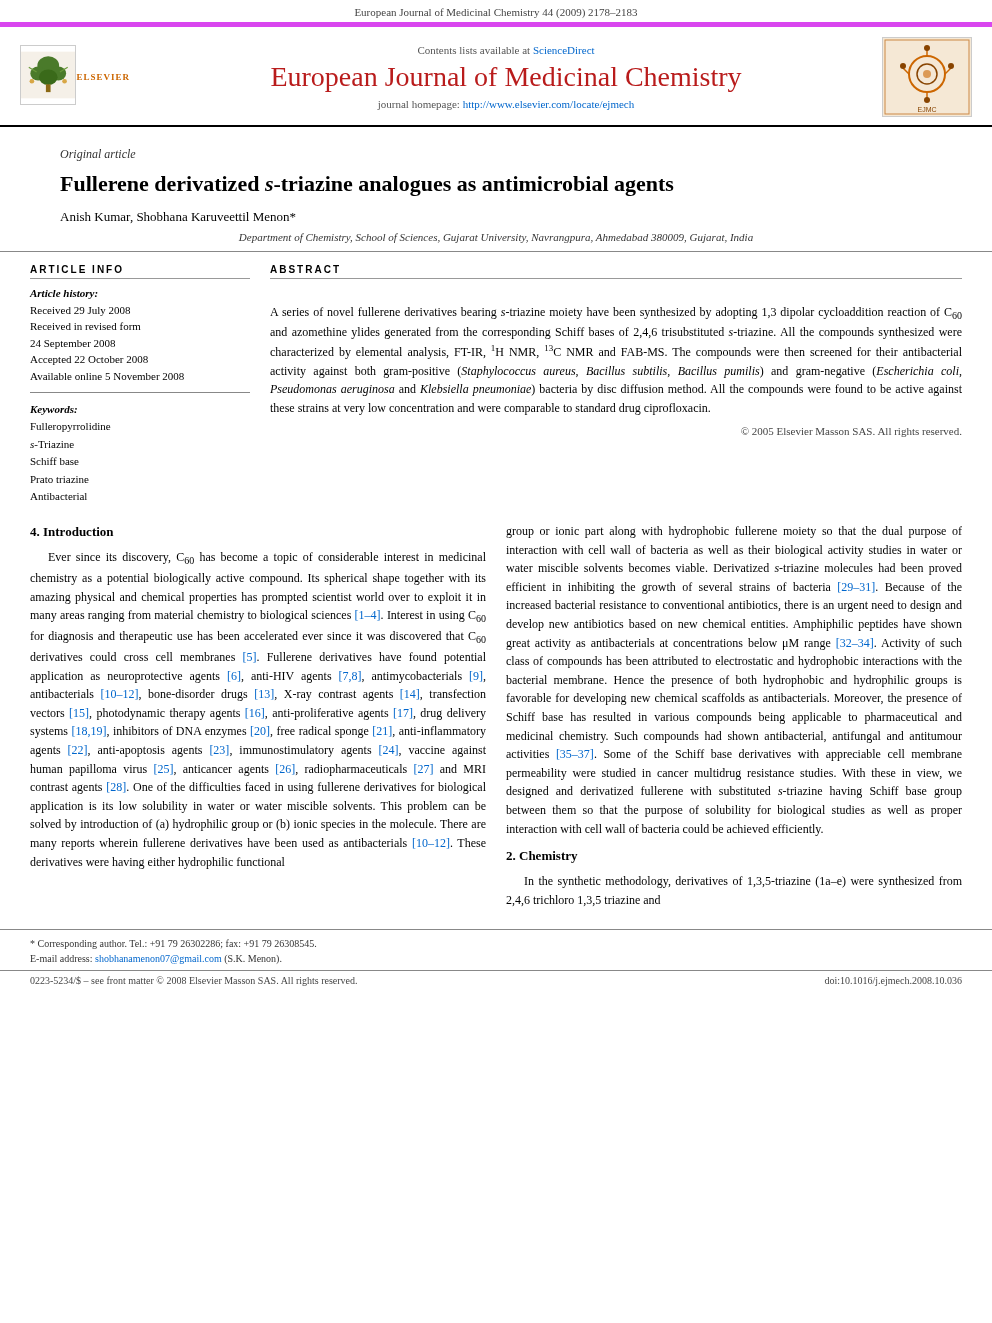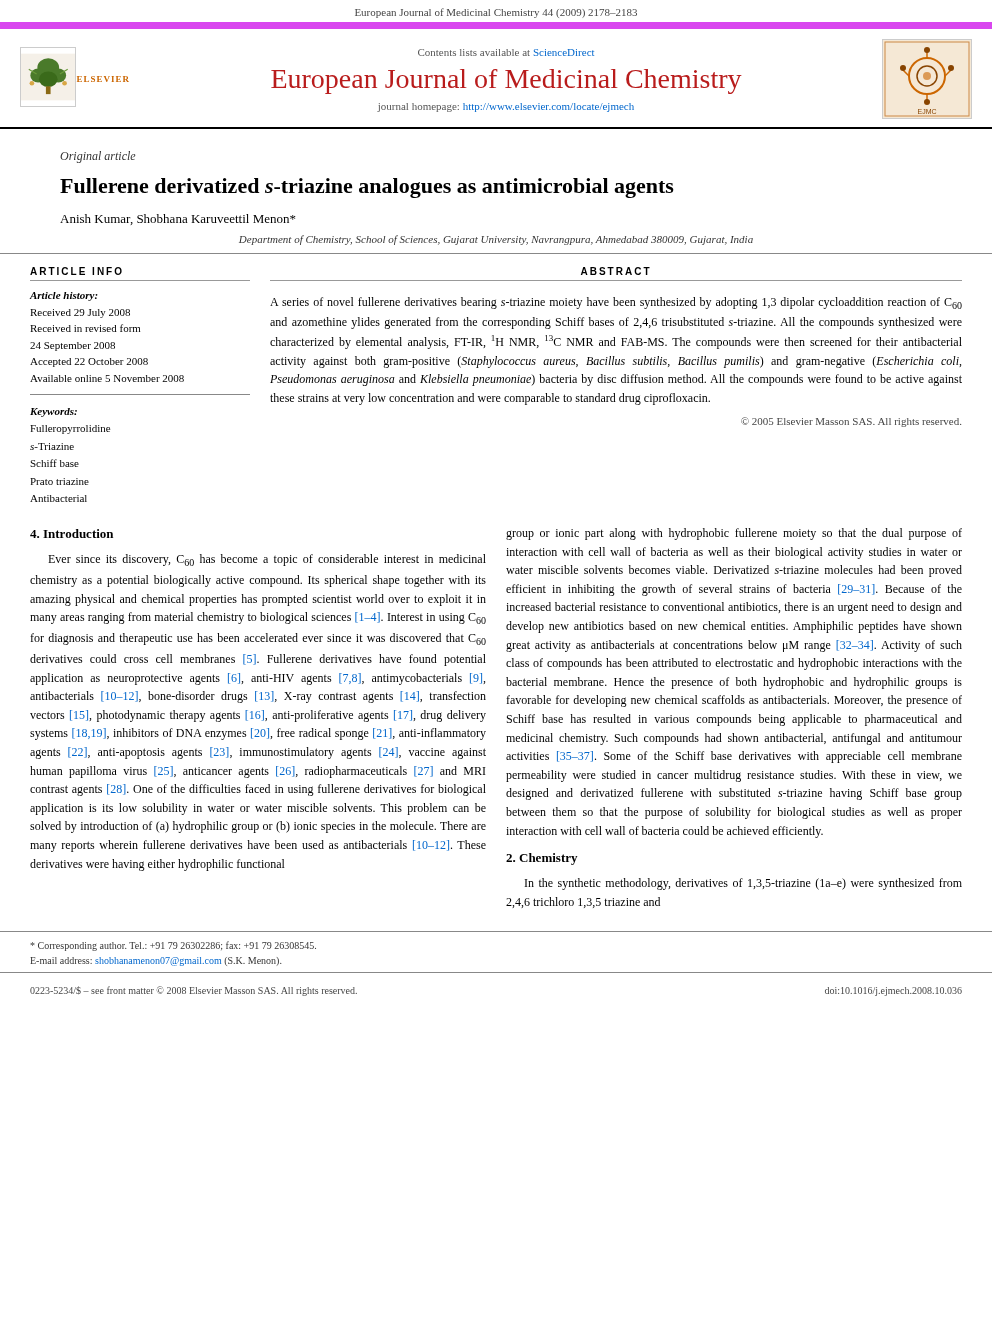--- a/index.html
+++ b/index.html
@@ -16,21 +16,21 @@
       min-height: 1323px;
       background: #fff;
       padding: 0;
     }
     
     .top-bar {
       text-align: center;
       font-size: 11px;
       color: #444;
       padding: 6px 0 4px 0;
-      border-bottom: 7px solid #d946ef;
+      border-bottom: 5px solid #d946ef;
     }
     
     .journal-header {
       display: flex;
       align-items: center;
       justify-content: space-between;
       padding: 10px 20px 8px 20px;
       border-bottom: 2px solid #000;
     }
     .journal-header-center {
@@ -163,22 +163,21 @@
     }
     .abstract-title {
       font-family: Arial, sans-serif;
       font-size: 10px;
       font-weight: bold;
       letter-spacing: 2px;
       text-transform: uppercase;
       color: #000;
       border-bottom: 1px solid #999;
       padding-bottom: 3px;
-      margin-bottom: 12px;
-      text-align: center;
+      margin-bottom: 24px;
     }
     .abstract-text {
       font-size: 12px;
       line-height: 1.55;
       text-align: justify;
       color: #000;
     }
     .abstract-text sup {
       font-size: 9px;
     }
@@ -230,21 +229,21 @@
       margin-top: 12px;
       font-size: 10px;
       color: #333;
     }
     .bottom-notes .note-line {
       line-height: 1.5;
     }
     
     .footer-bar {
       border-top: 1px solid #888;
-      padding: 12px 30px;
+      padding: 4px 30px;
       font-size: 10px;
       color: #444;
       display: flex;
       justify-content: space-between;
       align-items: center;
     }
     sup { font-size: 8px; vertical-align: super; }
     .italic { font-style: italic; }
     .blue { color: #0066cc; }
     

